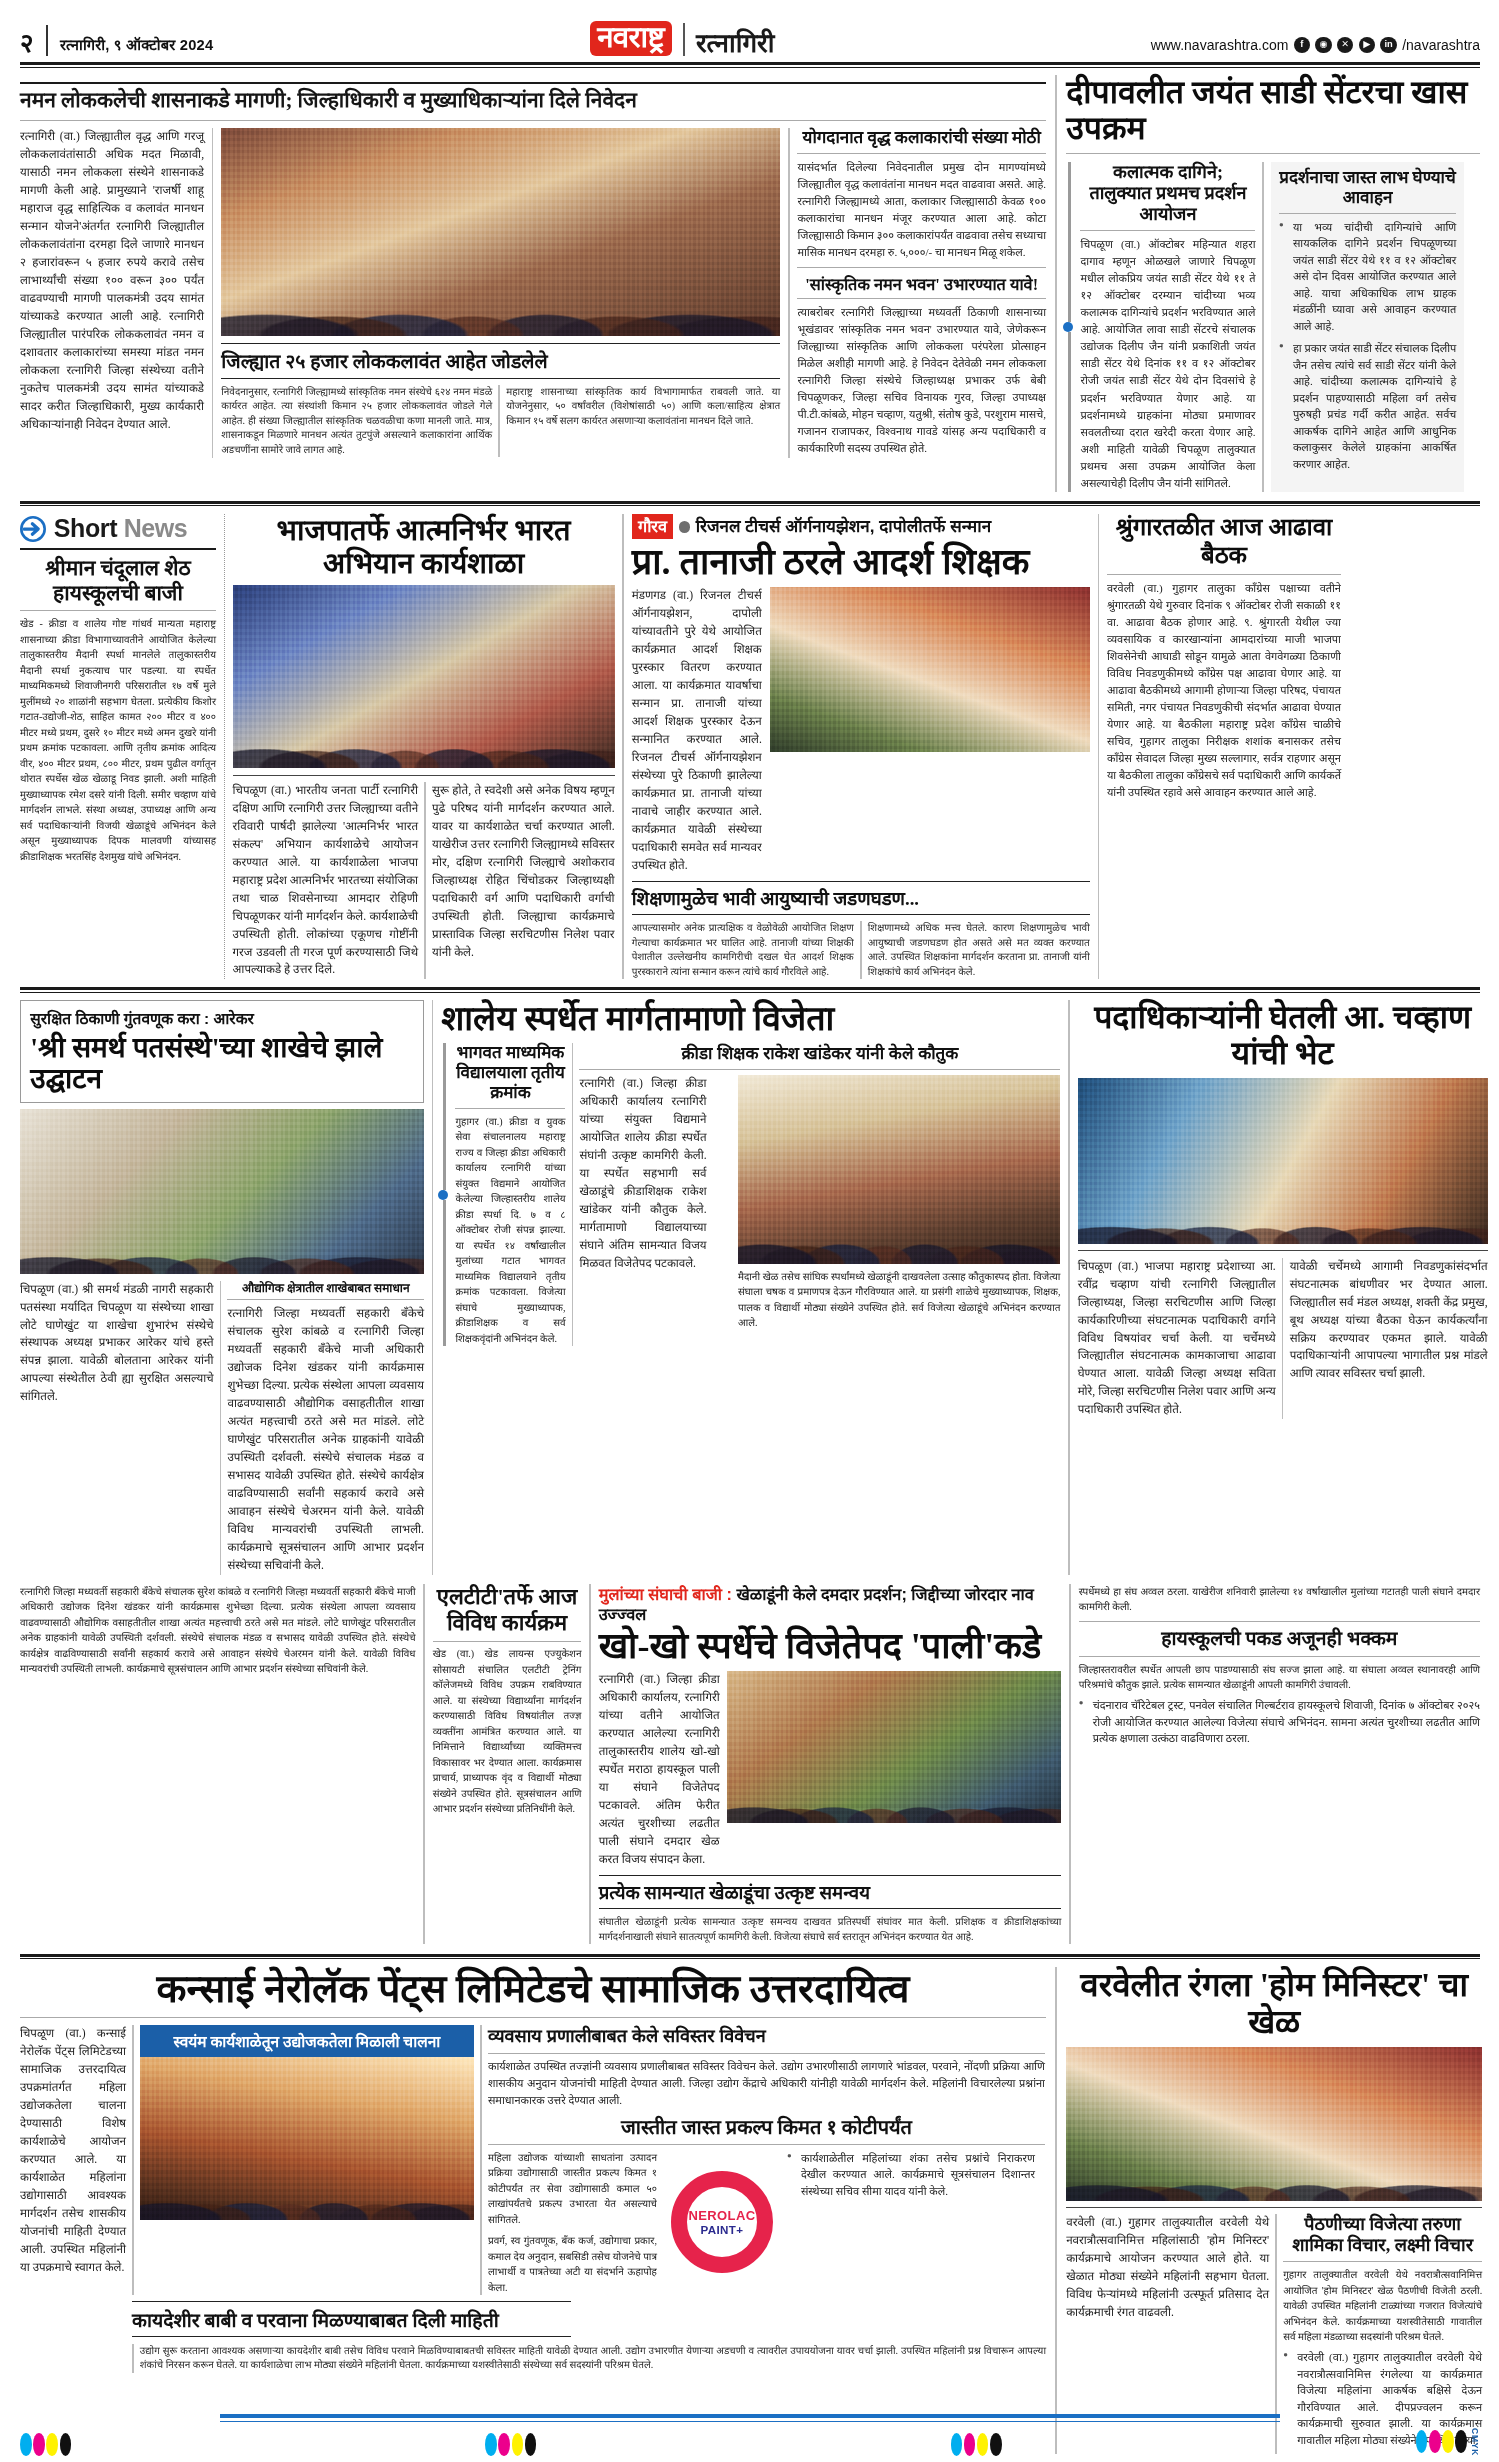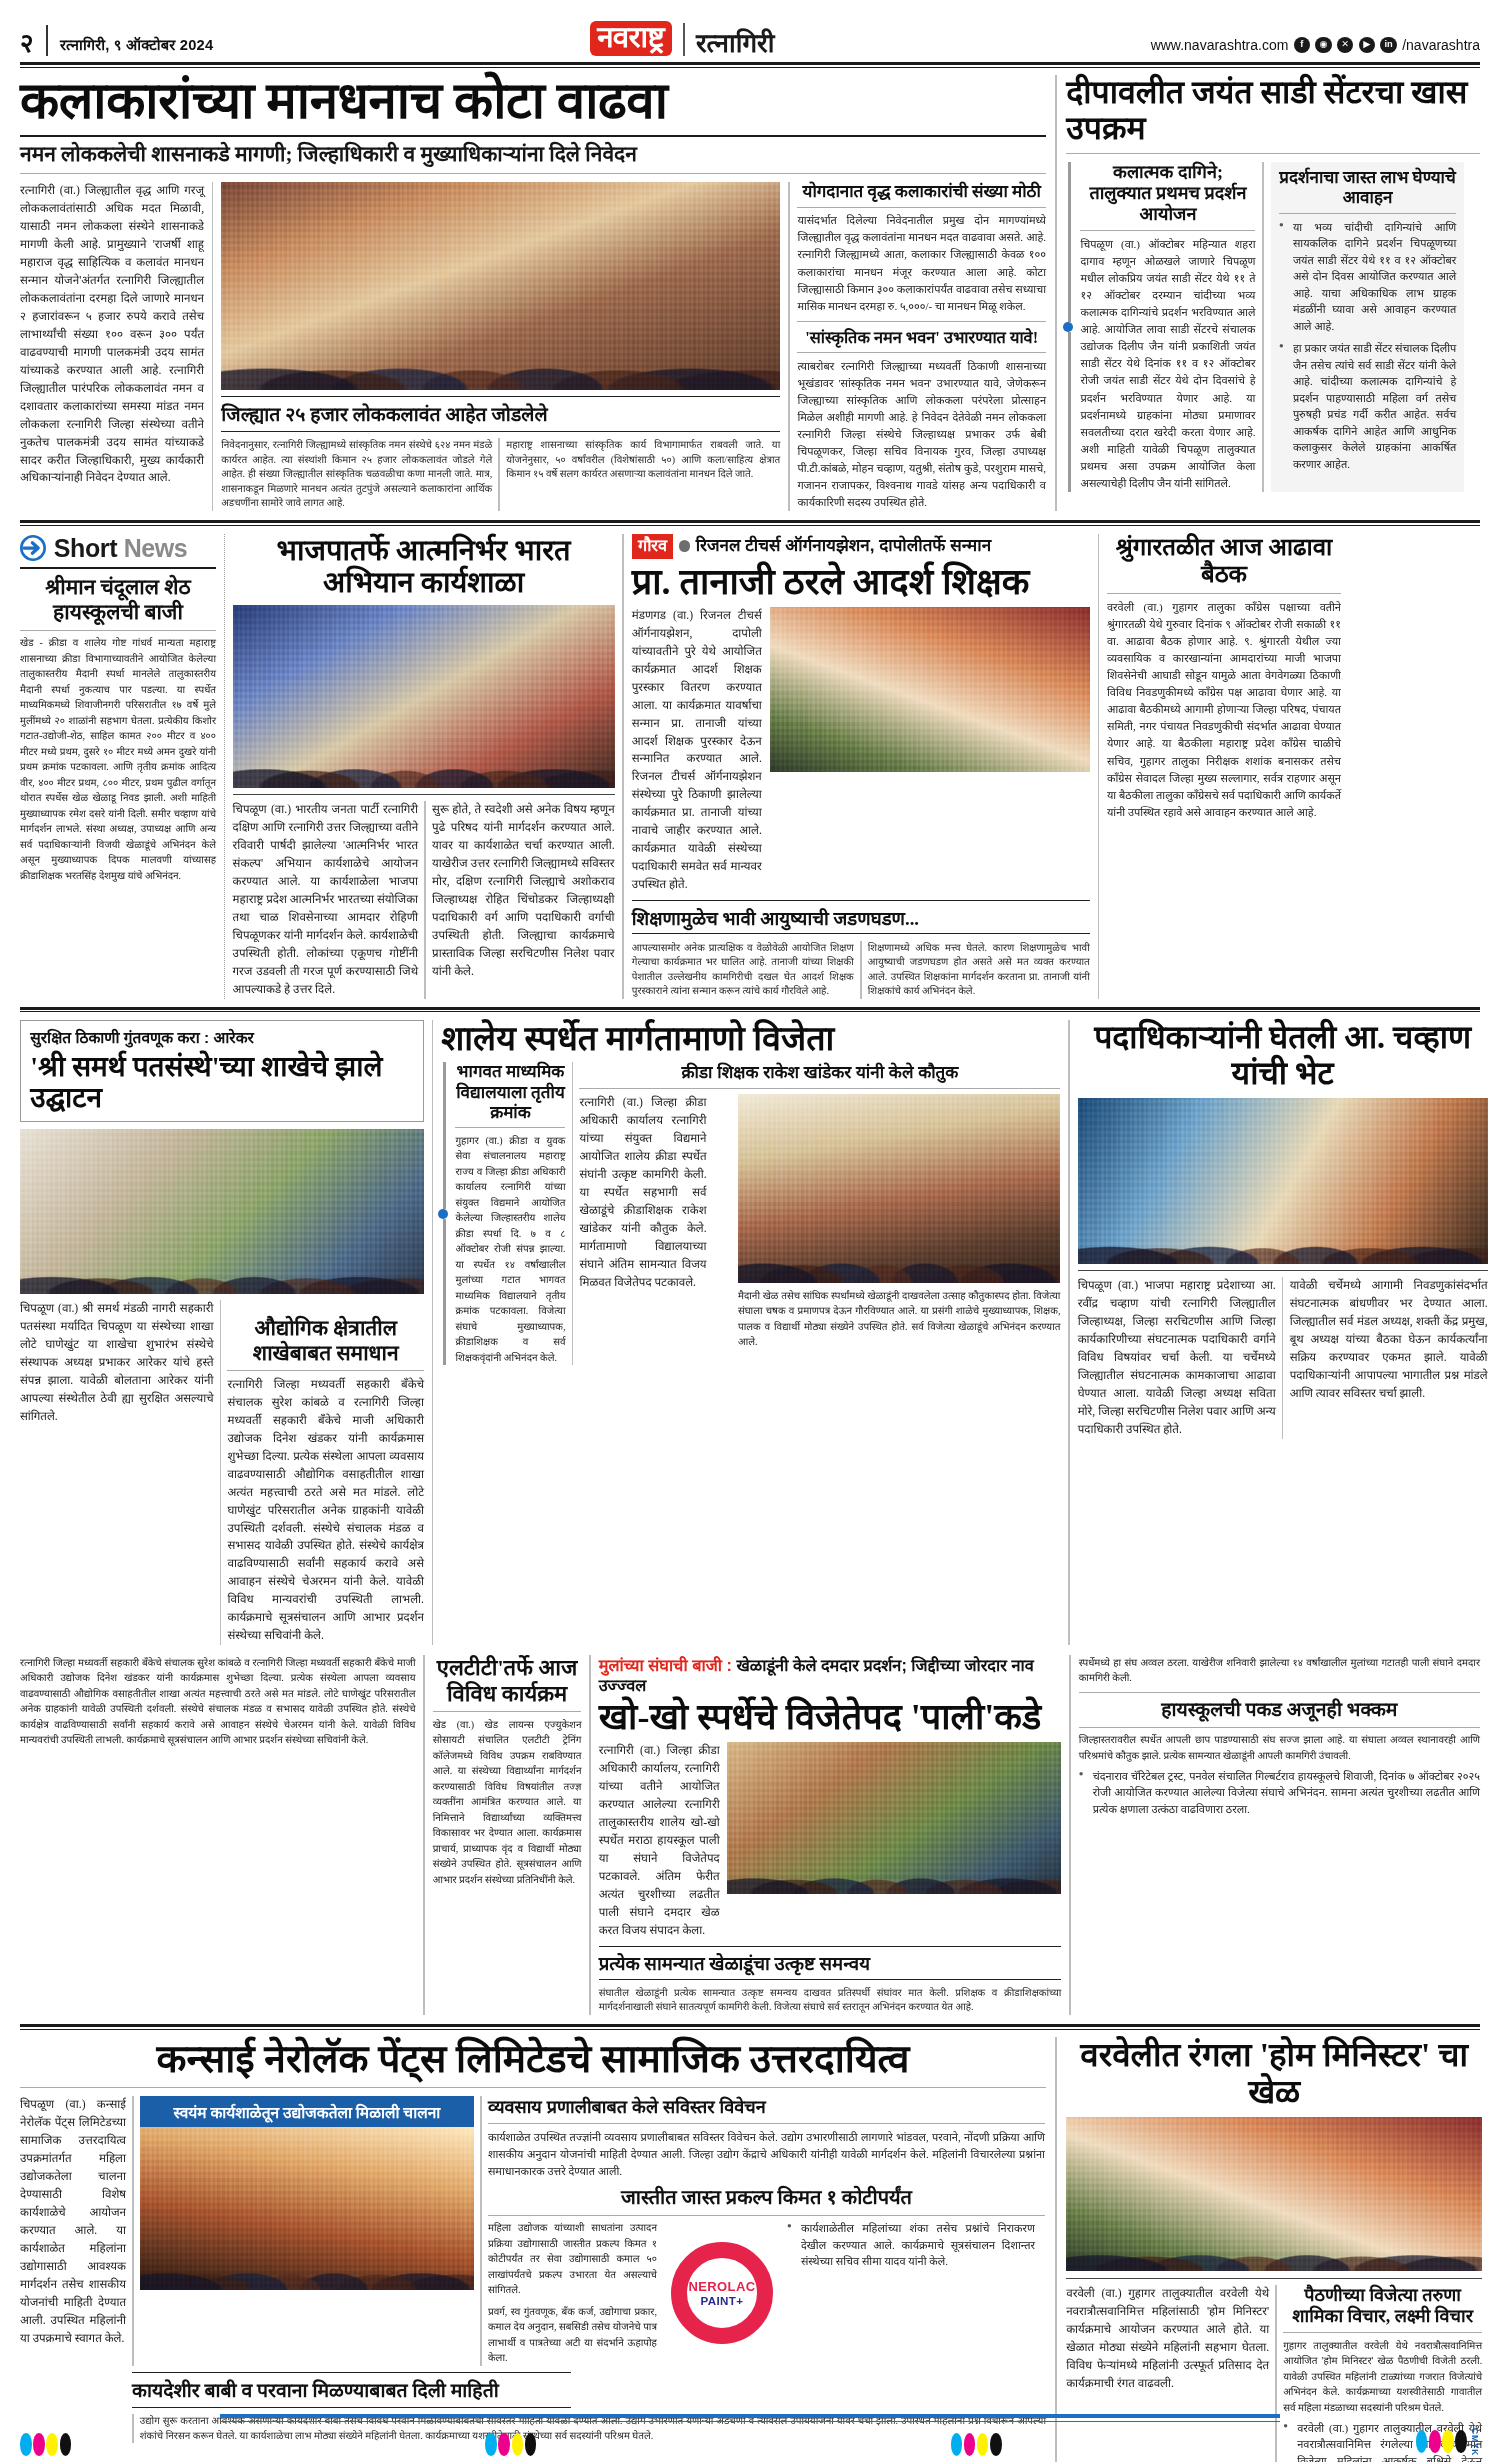--- a/index.html
+++ b/index.html
@@ -239,21 +239,20 @@
       <span class="soc">▶</span>
       <span class="soc">in</span>
       <span>/navarashtra</span>
     </div>
   </div>
   <div class="rule-double"></div>
 
   <div class="row" style="margin-top:7.8px;">
 
     <div style="width:1026px;">
-      <h1 class="head-xl">कलाकारांच्या मानधनाच कोटा वाढवा</h1>
       <div class="hr-bold" style="margin:6.2px 0 4.7px;"></div>
       <div class="subhead">नमन लोककलेची शासनाकडे मागणी; जिल्हाधिकारी व मुख्याधिकाऱ्यांना दिले निवेदन</div>
       <div class="hr-thin" style="margin:6.2px 0 7.8px;"></div>
 
       <div class="row">
 
         <div style="width:191px;">
           <div class="body-txt">रत्नागिरी (वा.) जिल्ह्यातील वृद्ध आणि गरजू लोककलावंतांसाठी अधिक मदत मिळावी, यासाठी नमन लोककला संस्थेने शासनाकडे मागणी केली आहे. प्रामुख्याने 'राजर्षी शाहू महाराज वृद्ध साहित्यिक व कलावंत मानधन सन्मान योजने'अंतर्गत रत्नागिरी जिल्ह्यातील लोककलावंतांना दरमहा दिले जाणारे मानधन २ हजारांवरून ५ हजार रुपये करावे तसेच लाभार्थ्यांची संख्या १०० वरून ३०० पर्यंत वाढवण्याची मागणी पालकमंत्री उदय सामंत यांच्याकडे करण्यात आली आहे. रत्नागिरी जिल्ह्यातील पारंपरिक लोककलावंत नमन व दशावतार कलाकारांच्या समस्या मांडत नमन लोककला रत्नागिरी जिल्हा संस्थेच्या वतीने नुकतेच पालकमंत्री उदय सामंत यांच्याकडे सादर करीत जिल्हाधिकारी, मुख्य कार्यकारी अधिकाऱ्यांनाही निवेदन देण्यात आले.</div>
         </div>
         <div class="vsep"></div>
@@ -384,21 +383,21 @@
     <div style="width:404px;">
       <div class="boxed">
         <div class="kicker" style="font-size:15.5px;">सुरक्षित ठिकाणी गुंतवणूक करा : आरेकर</div>
         <h2 class="head-lg" style="font-size:28px;margin-top:3.1px;">'श्री समर्थ पतसंस्थे'च्या शाखेचे झाले उद्घाटन</h2>
       </div>
       <div class="photo ph-d ph-grain ph-figs" style="height:165px;margin-top:6.2px;"></div>
       <div class="row" style="margin-top:6.2px;">
         <div style="width:194px;" class="body-txt">चिपळूण (वा.) श्री समर्थ मंडळी नागरी सहकारी पतसंस्था मर्यादित चिपळूण या संस्थेच्या शाखा लोटे घाणेखुंट या शाखेचा शुभारंभ संस्थेचे संस्थापक अध्यक्ष प्रभाकर आरेकर यांचे हस्ते संपन्न झाला. यावेळी बोलताना आरेकर यांनी आपल्या संस्थेतील ठेवी ह्या सुरक्षित असल्याचे सांगितले.</div>
         <div class="vsep" style="margin:0 6.2px;"></div>
         <div style="width:197px;">
-          <h3 class="head-sm" style="font-size:21px;text-align:center;margin-top:16px;">औद्योगिक क्षेत्रातील शाखेबाबत समाधान</h3>
+          <h3 class="head-sm" style="font-size:12px;text-align:center;">औद्योगिक क्षेत्रातील शाखेबाबत समाधान</h3>
           <div class="hr-thin" style="margin:4.7px 0;"></div>
           <div class="body-txt">रत्नागिरी जिल्हा मध्यवर्ती सहकारी बँकेचे संचालक सुरेश कांबळे व रत्नागिरी जिल्हा मध्यवर्ती सहकारी बँकेचे माजी अधिकारी उद्योजक दिनेश खंडकर यांनी कार्यक्रमास शुभेच्छा दिल्या. प्रत्येक संस्थेला आपला व्यवसाय वाढवण्यासाठी औद्योगिक वसाहतीतील शाखा अत्यंत महत्त्वाची ठरते असे मत मांडले. लोटे घाणेखुंट परिसरातील अनेक ग्राहकांनी यावेळी उपस्थिती दर्शवली. संस्थेचे संचालक मंडळ व सभासद यावेळी उपस्थित होते. संस्थेचे कार्यक्षेत्र वाढविण्यासाठी सर्वांनी सहकार्य करावे असे आवाहन संस्थेचे चेअरमन यांनी केले. यावेळी विविध मान्यवरांची उपस्थिती लाभली. कार्यक्रमाचे सूत्रसंचालन आणि आभार प्रदर्शन संस्थेच्या सचिवांनी केले.</div>
         </div>
       </div>
     </div>
 
     <div class="vsep"></div>
 
     <div style="width:621px;">
       <h2 class="head-lg" style="font-size:34px;">शालेय स्पर्धेत मार्गतामाणो विजेता</h2>

